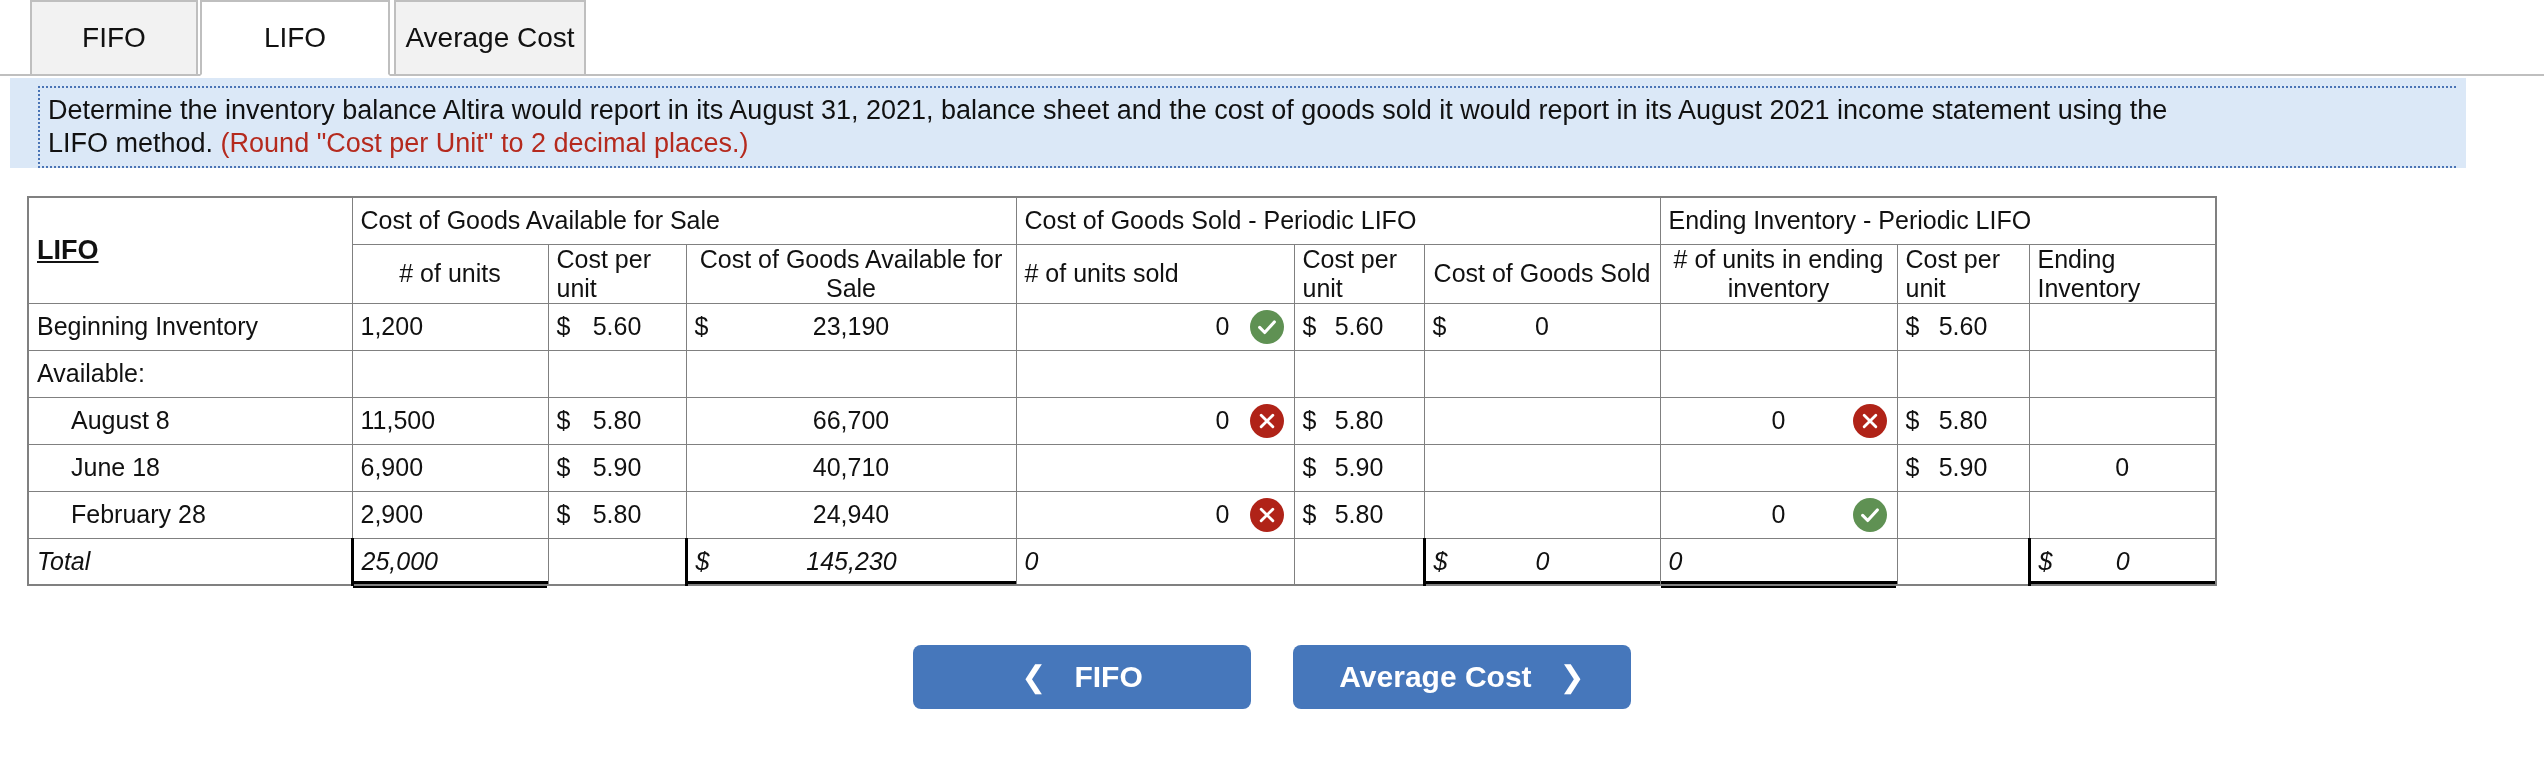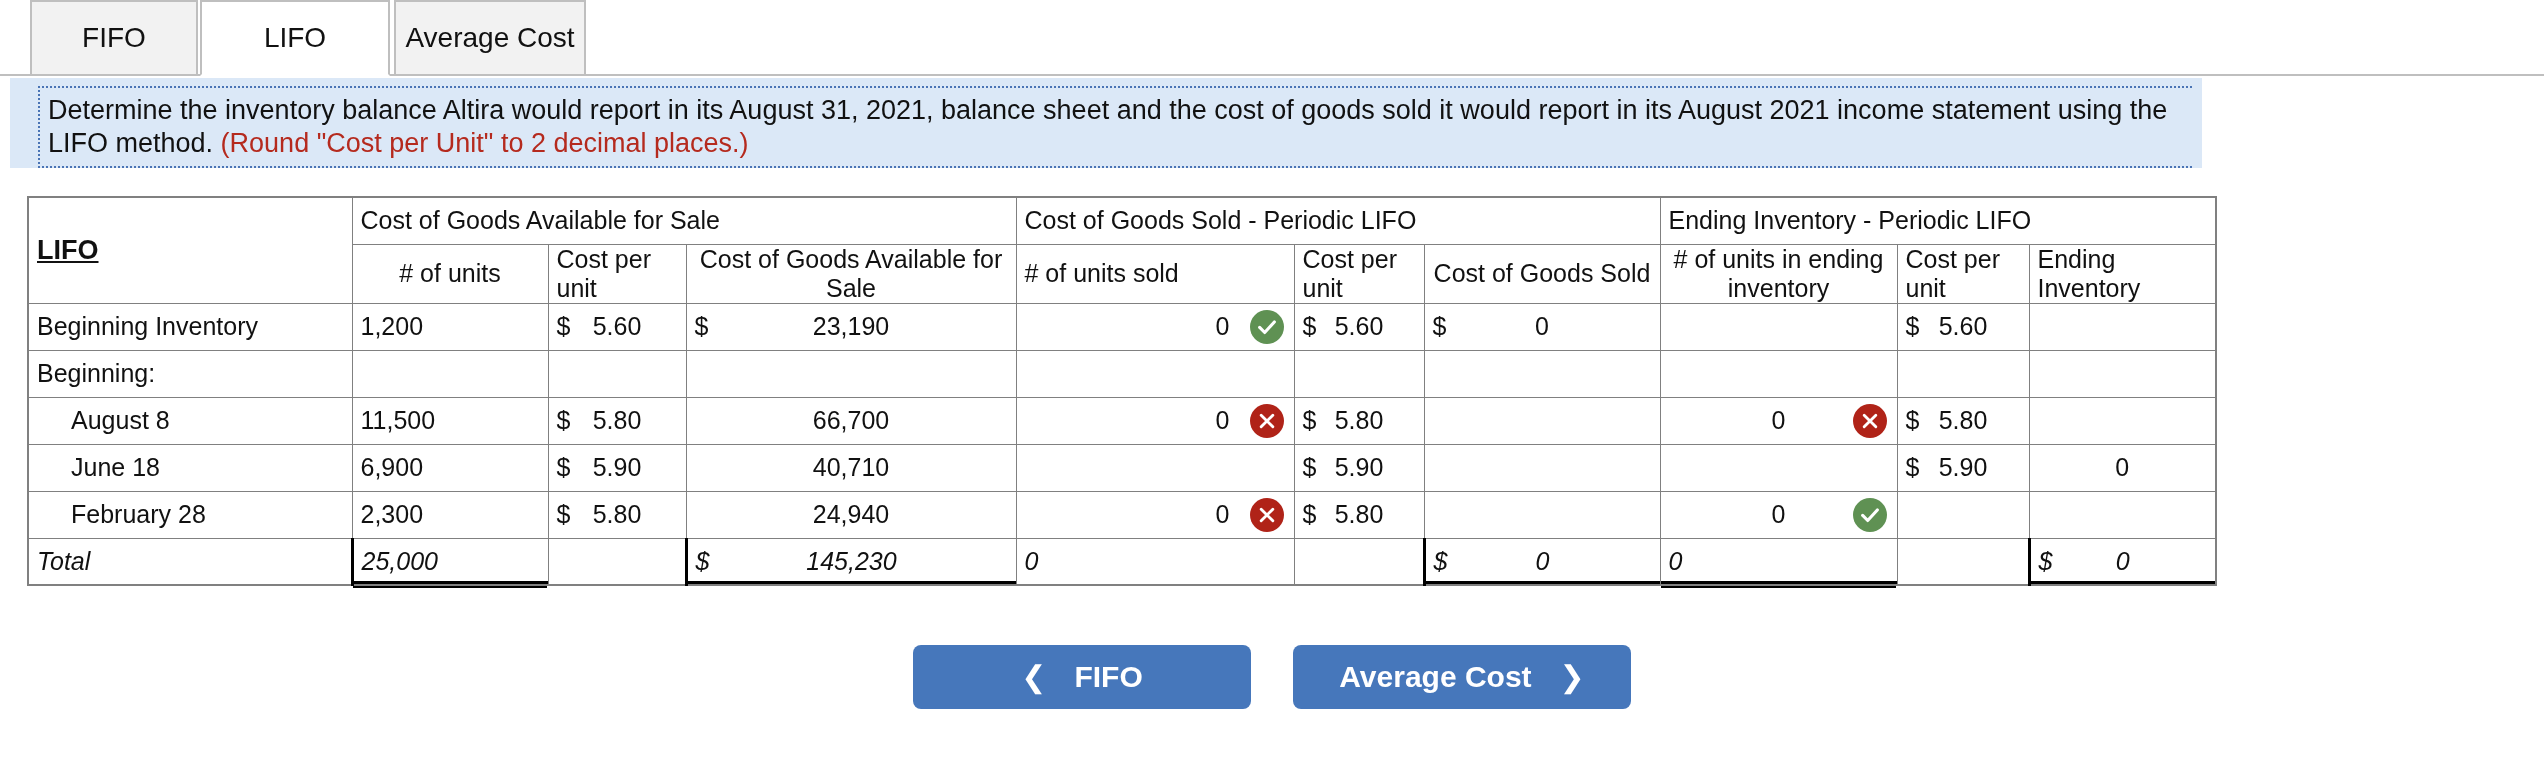--- a/index.html
+++ b/index.html
@@ -30,21 +30,21 @@
     background:#ffffff;
     border-bottom:2px solid #ffffff;
     z-index:3;
   }
   #tab0{left:30px;width:168px;}
   #tab1{left:200px;width:190px;}
   #tab2{left:394px;width:192px;}
 
   
   .instr-wrap{
-    position:absolute;left:10px;top:78px;width:2192px;height:90px;
+    position:absolute;left:10px;top:78px;width:2456px;height:90px;
     background:#dbe8f7;
     box-sizing:border-box;
   }
   .instr-inner{
     position:absolute;left:28px;top:8px;right:10px;
     border:2px dotted #4a74b5;
     border-right:none;
     padding:6px 0 6px 8px;
     box-sizing:border-box;
   }
@@ -234,21 +234,21 @@
             <span class="val">0</span>
           </td>
           <td class=""></td>
           <td class="money">
             <span class="sym">$</span>
             <span class="val">5.60</span>
           </td>
           <td class="money"></td>
         </tr>
         <tr>
-          <td class="">Beginning:</td>
+          <td class="">Available:</td>
           <td class="num"></td>
           <td class="money"></td>
           <td class="money"></td>
           <td class=""></td>
           <td class="money"></td>
           <td class="money"></td>
           <td class=""></td>
           <td class="money"></td>
           <td class="money"></td>
         </tr>
@@ -309,21 +309,21 @@
           <td class="money">
             <span class="sym">$</span>
             <span class="val">5.90</span>
           </td>
           <td class="money">
             <span class="val">0</span>
           </td>
         </tr>
         <tr>
           <td class="indent ">February 28</td>
-          <td class="num">2,300</td>
+          <td class="num">2,900</td>
           <td class="money">
             <span class="sym">$</span>
             <span class="val">5.80</span>
           </td>
           <td class="money">
             <span class="val">24,940</span>
           </td>
           <td class="bad ">
             <span class="v">0</span>
             <span class="badge red">

